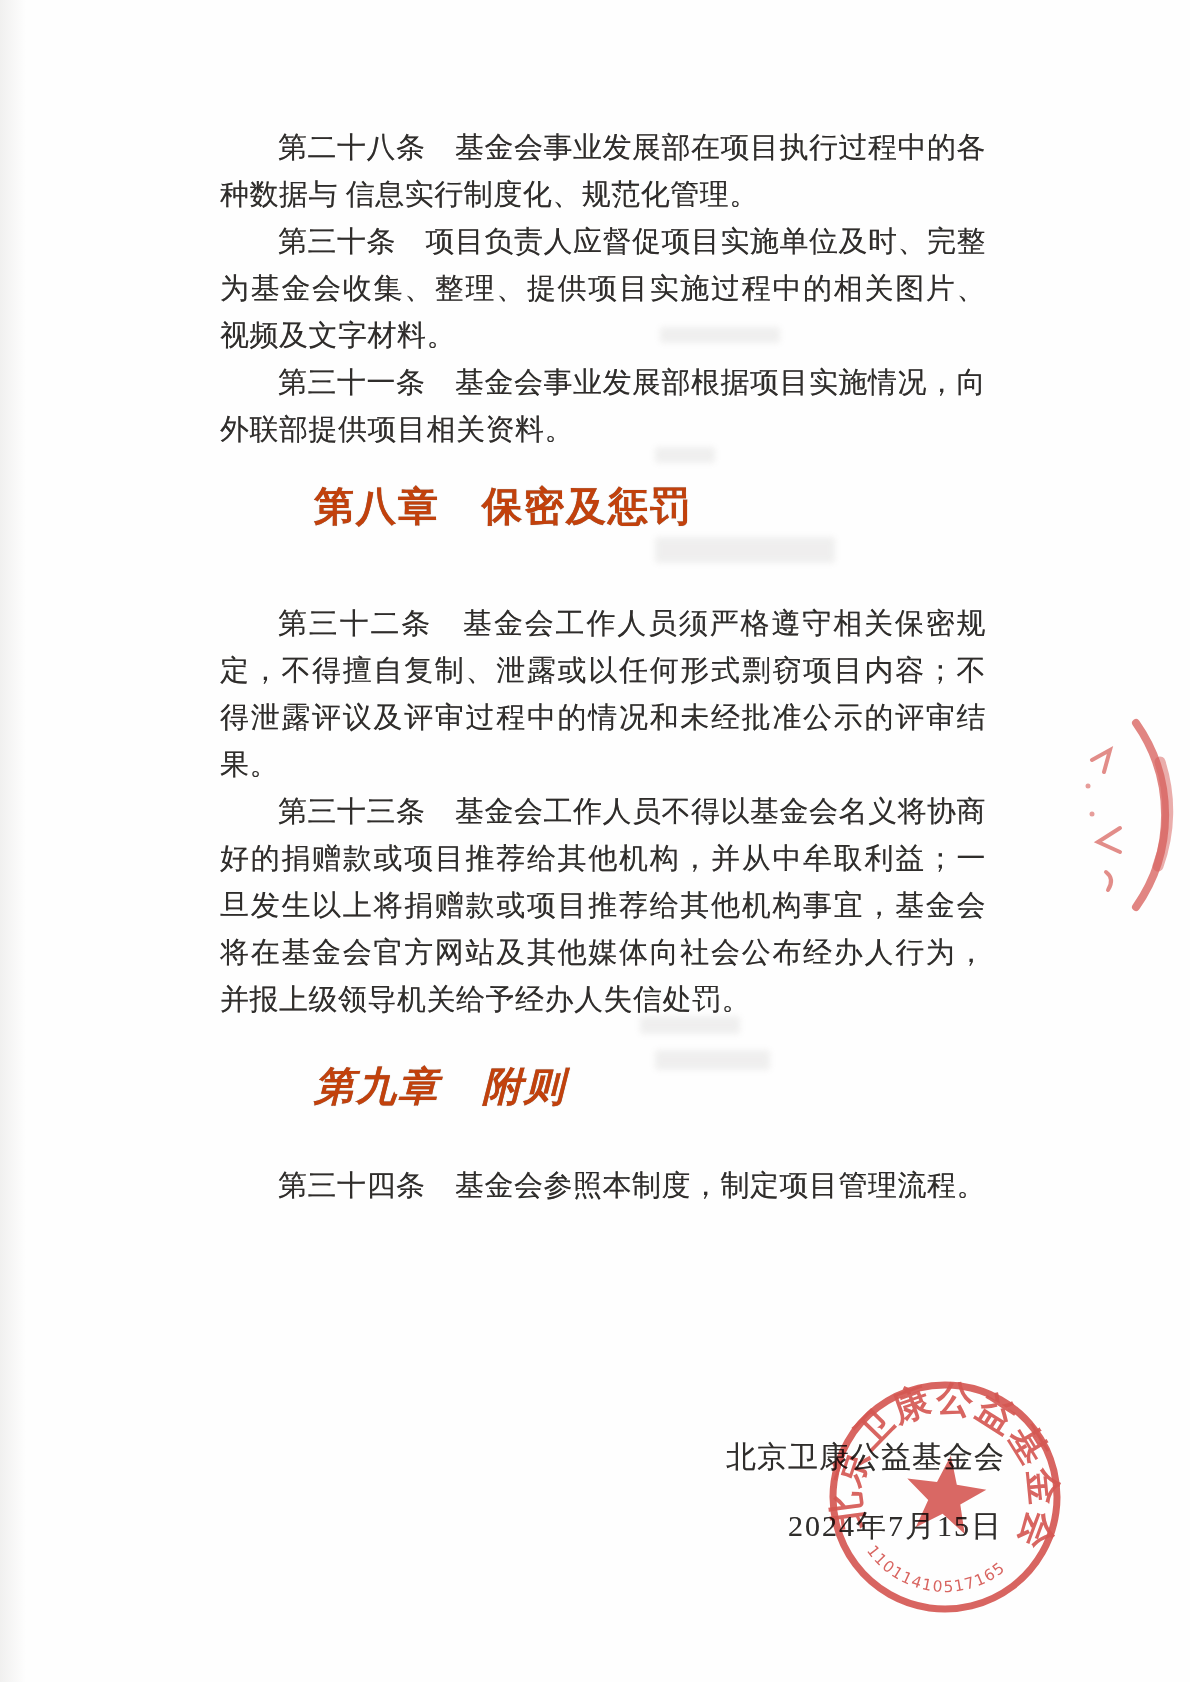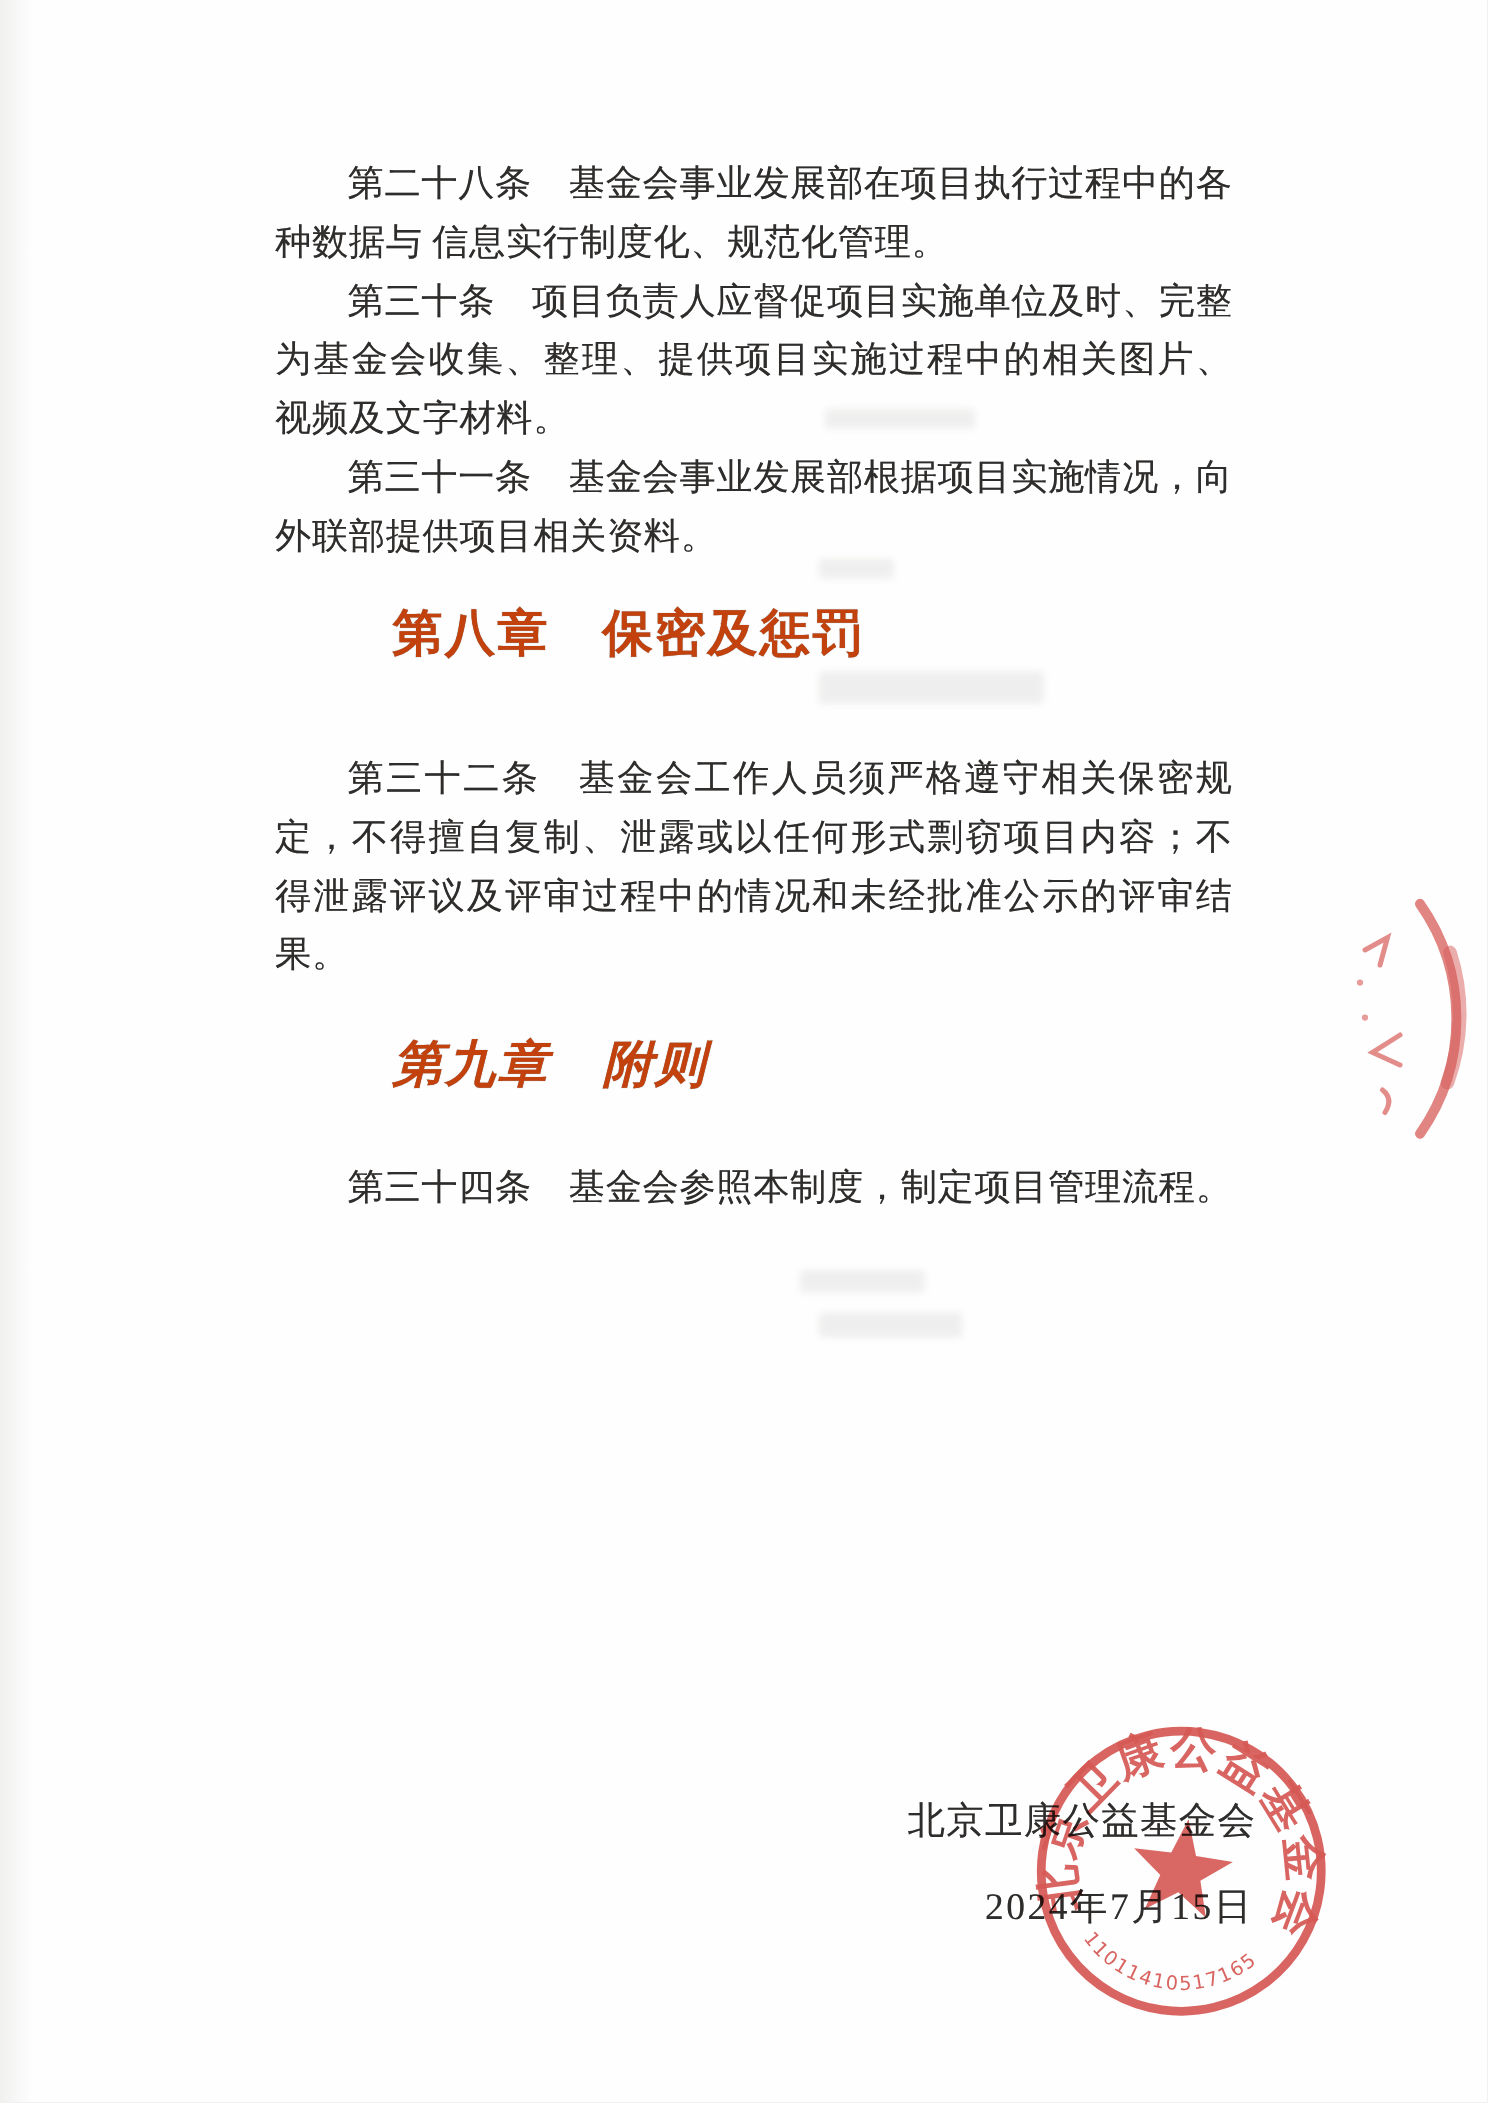--- a/index.html
+++ b/index.html
@@ -102,20 +102,21 @@
   <div class="ghost g2"></div>
   <div class="ghost g4"></div>
   <div class="ghost g3"></div>
 
   <div class="body-col">
     <p class="article">第二十八条　基金会事业发展部在项目执行过程中的各种数据与 信息实行制度化、规范化管理。</p>
     <p class="article">第三十条　项目负责人应督促项目实施单位及时、完整为基金会收集、整理、提供项目实施过程中的相关图片、视频及文字材料。</p>
     <p class="article">第三十一条　基金会事业发展部根据项目实施情况，向外联部提供项目相关资料。</p>
     <div class="chapter-heading ch8">第八章　保密及惩罚</div>
     <p class="article">第三十二条　基金会工作人员须严格遵守相关保密规定，不得擅自复制、泄露或以任何形式剽窃项目内容；不得泄露评议及评审过程中的情况和未经批准公示的评审结果。</p>
+    <p class="article">第三十三条　基金会工作人员不得以基金会名义将协商好的捐赠款或项目推荐给其他机构，并从中牟取利益；一旦发生以上将捐赠款或项目推荐给其他机构事宜，基金会将在基金会官方网站及其他媒体向社会公布经办人行为，并报上级领导机关给予经办人失信处罚。</p>
     <div class="chapter-heading ch9">第九章　附则</div>
     <p class="article">第三十四条　基金会参照本制度，制定项目管理流程。</p>
   </div>
 
   <div class="signature-line">北京卫康公益基金会</div>
   <div class="date-line">2024年7月15日</div>
 
   <svg class="seal" viewBox="0 0 300 300" xmlns="http://www.w3.org/2000/svg">
     <defs>
       <path id="ringTextPath" d="M 75.5 193 A 86 86 0 1 1 224.5 193" fill="none"></path>

